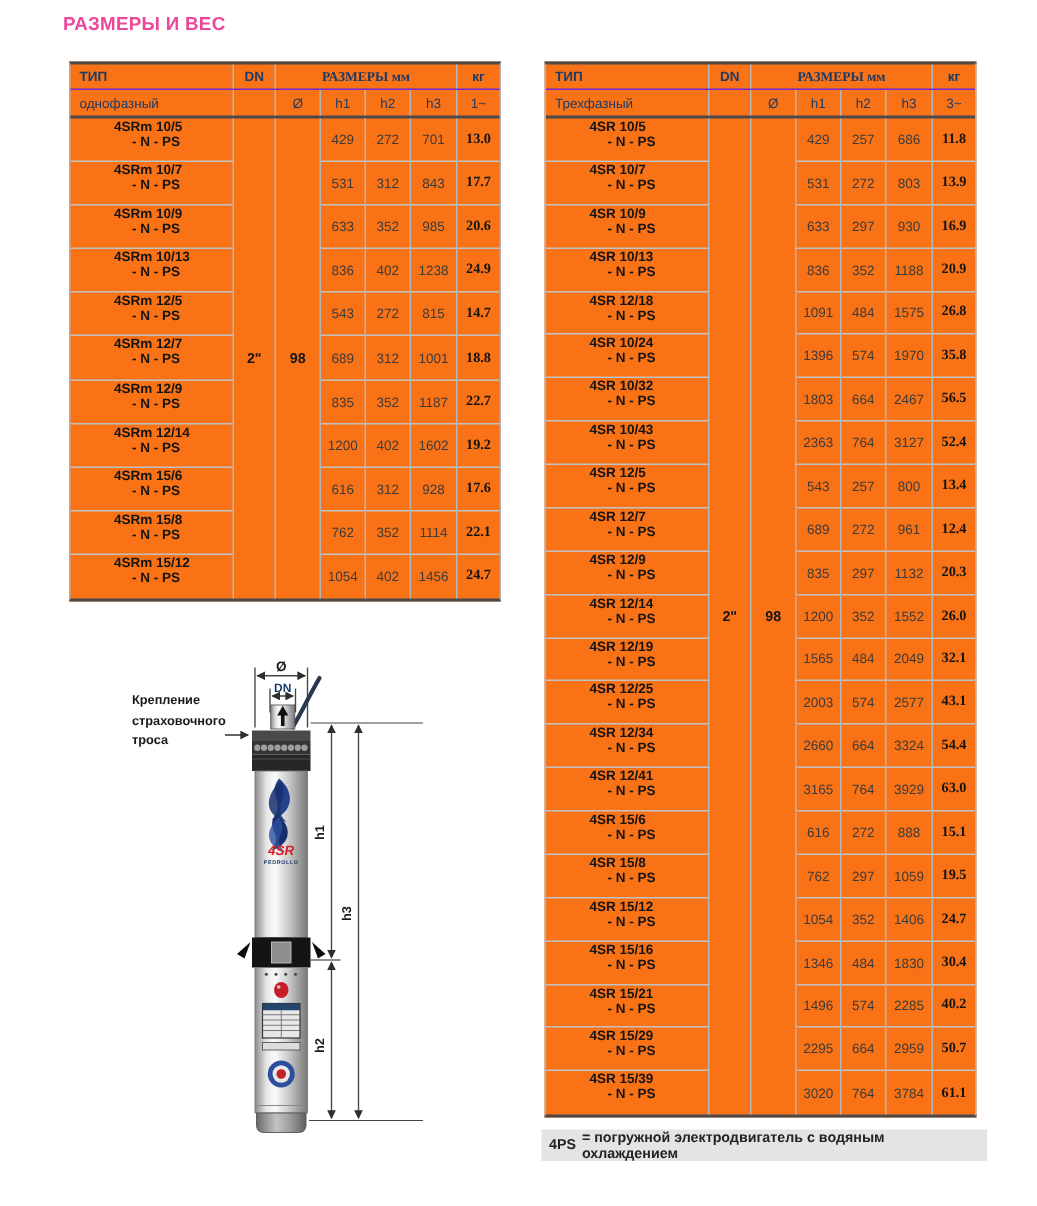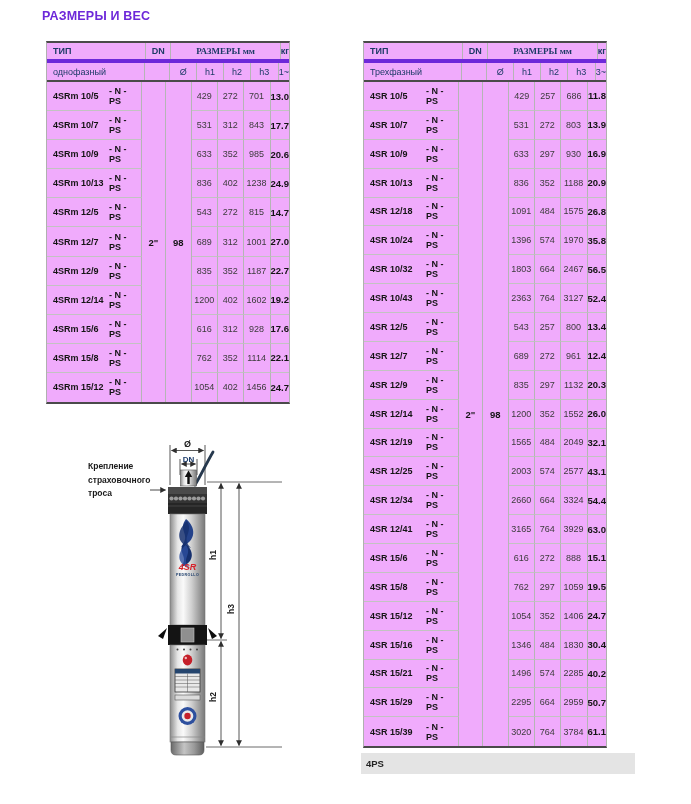--- a/index.html
+++ b/index.html
@@ -1,56 +1,56 @@
 <!DOCTYPE html>
 <html><head>
 <meta charset="utf-8">
 <style>
   html,body{margin:0;padding:0;background:#fff;}
   .page{position:relative;width:691px;height:804px;background:#fff;overflow:hidden;
         font-family:"Liberation Sans",sans-serif;}
   .page-title{position:absolute;left:42px;top:9px;font-size:12.5px;font-weight:bold;
-              color:#6d28d9;letter-spacing:.2px;}
+              color:#ec4899;letter-spacing:.2px;}
 
   
-  .tbl{position:absolute;top:41px;width:244px;box-sizing:border-box;background:#f0abfc;
+  .tbl{position:absolute;top:41px;width:288px;box-sizing:border-box;background:#f97316;
        border-top:2px solid #4a4a4a;border-bottom:2px solid #4a4a4a;
        border-left:1px solid #b0b0b0;border-right:1px solid #b0b0b0;}
   #tbl-left{left:46px;}
   #tbl-right{left:363px;}
   .hdr{border-bottom:2px solid #4a4a4a;}
   .hrow{display:flex;}
   .hrow1{height:16px;}
-  .hrow2{height:17px;border-top:4px solid #6d28d9;text-align:center;}
+  .hrow2{height:17px;border-top:1px solid #6d28d9;text-align:center;}
   .hc{box-sizing:border-box;display:flex;align-items:center;justify-content:center;
       border-right:1px solid #b5b5b5;color:#1c3a66;font-size:9px;}
   .hc:last-child{border-right:none;}
   .hc.b{font-weight:bold;}
   .w-type{width:109px;justify-content:flex-start;padding-left:6px;}
   .w-dn{width:28px;}
   .w-dia{width:30px;}
   .w-h{width:30px;}
   .w-h3{width:31px;}
   .w-kg{flex:1;}
   .w-dims{width:121px;font-family:Liberation Serif, serif;}
   .rows{display:flex;flex-direction:column;}
   #tbl-left .rows{height:320px;}
   #tbl-right .rows{height:664px;}
   .trow{flex:1;display:flex;}
   .c{box-sizing:border-box;display:flex;align-items:center;justify-content:center;
      border-right:1px solid #b5b5b5;border-bottom:1px solid #c2c2c2;
      color:#3b3b3b;font-size:9px;}
   .trow:last-child .c{border-bottom:none;align-items:center;}
-  .c.type{justify-content:flex-start;padding-left:6px;font-weight:bold;color:#141414;}
+  .c.type{justify-content:flex-start;padding-left:6px;font-weight:bold;color:#141414;flex-direction:column;}
   .c.type .model{display:inline-block;min-width:56px;}
   .c.nob{border-bottom:none;font-weight:bold;color:#141414;font-size:9.5px;}
-  .c.kg{font-weight:bold;color:#141414;font-size:9.5px;border-right:none;}
+  .c.kg{font-weight:bold;color:#141414;font-size:9.5px;border-right:none;font-family:Liberation Serif, serif;}
 
   
-  .footnote{position:absolute;left:361px;top:753px;width:274px;height:21px;
+  .footnote{position:absolute;left:361px;top:753px;width:297px;height:21px;
             background:#e4e4e4;display:flex;align-items:center;padding-left:5px;
             box-sizing:border-box;font-size:9.5px;font-weight:bold;color:#222;}
   .footnote span{margin-right:4px;}
 
   
   .fig{position:absolute;left:80px;top:435px;width:210px;height:350px;}
   .cable-label{position:absolute;left:88px;top:460px;width:82px;font-size:8.5px;
                font-weight:bold;color:#1a1a1a;line-height:1.6;}
 </style>
 </head>
@@ -142,21 +142,21 @@
         <div class="trow">
           <div class="c type w-type">
             <span class="model">4SRm 12/7</span>
             <span>- N - PS</span>
           </div>
           <div class="c nob w-dn">2"</div>
           <div class="c nob w-dia">98</div>
           <div class="c w-h">689</div>
           <div class="c w-h">312</div>
           <div class="c w-h3">1001</div>
-          <div class="c kg w-kg">27.0</div>
+          <div class="c kg w-kg">18.8</div>
         </div>
         <div class="trow">
           <div class="c type w-type">
             <span class="model">4SRm 12/9</span>
             <span>- N - PS</span>
           </div>
           <div class="c nob w-dn"></div>
           <div class="c nob w-dia"></div>
           <div class="c w-h">835</div>
           <div class="c w-h">352</div>
@@ -507,20 +507,21 @@
           <div class="c w-h">3020</div>
           <div class="c w-h">764</div>
           <div class="c w-h3">3784</div>
           <div class="c kg w-kg">61.1</div>
         </div>
       </div>
   </div>
 
   <div class="footnote">
     <span>4PS</span>
+    <span>= погружной электродвигатель с водяным охлаждением</span>
   </div>
 
   <div class="cable-label">Крепление страховочного троса</div>
 
   <svg class="fig" viewBox="0 0 210 350" xmlns="http://www.w3.org/2000/svg">
     <defs>
       <linearGradient id="metal" x1="0" y1="0" x2="1" y2="0">
         <stop offset="0" stop-color="#8c8c8c"></stop>
           <stop offset="0.22" stop-color="#e6e6e6"></stop>
         <stop offset="0.38" stop-color="#fafafa"></stop>

